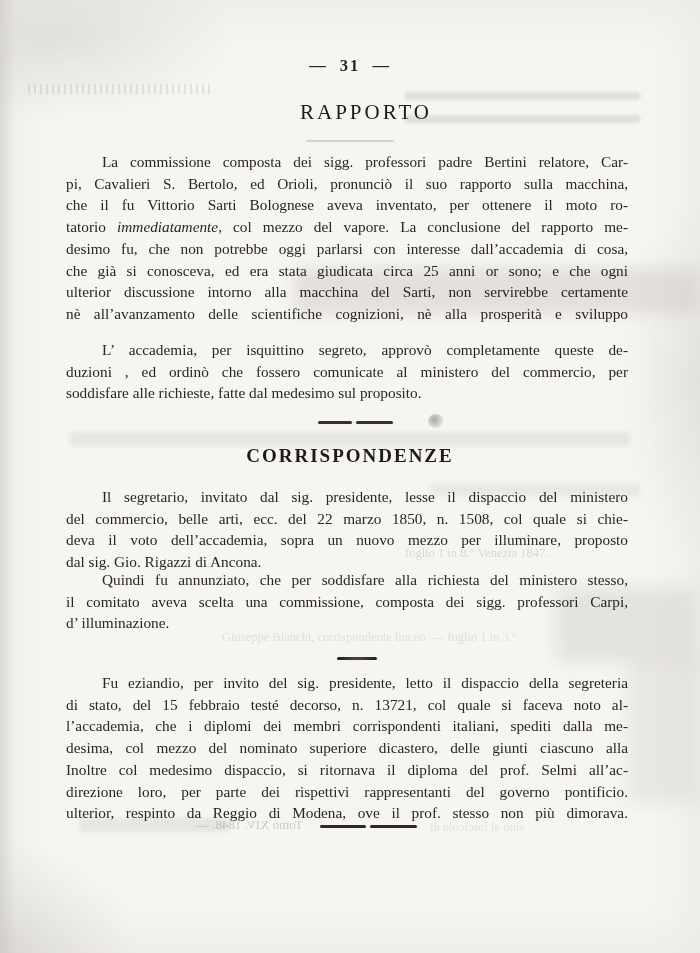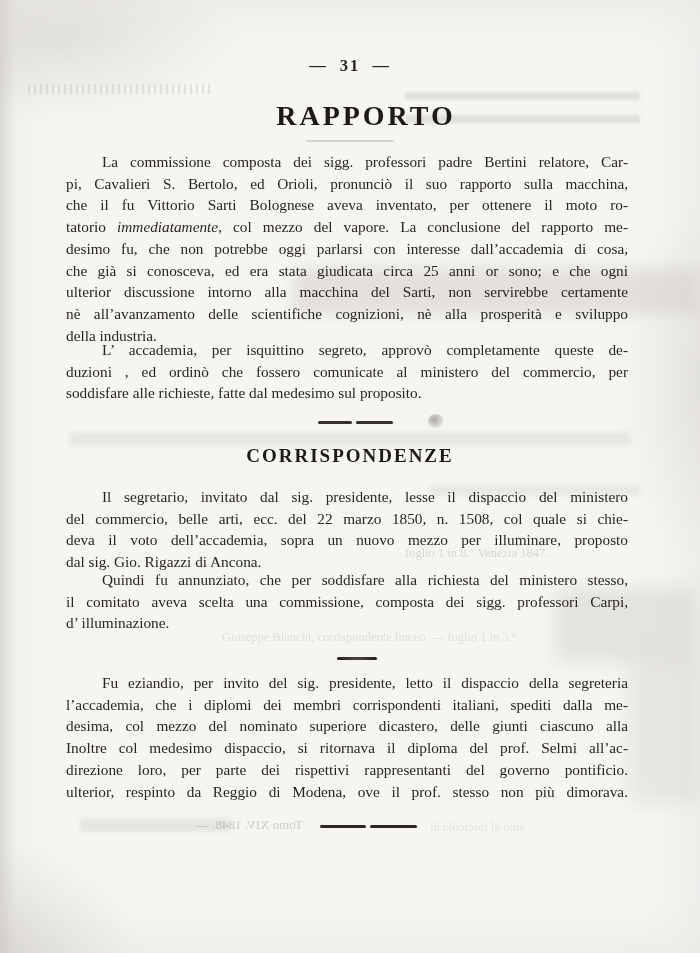--- a/index.html
+++ b/index.html
@@ -19,21 +19,21 @@
       linear-gradient(90deg, rgba(175,172,165,.30), transparent 2.2%),
       var(--paper);
     box-shadow:inset 0 0 60px rgba(170,166,158,.18);
   }
   .pageno{
     position:absolute;top:56px;left:0;right:0;text-align:center;
     font-weight:700;font-size:16.5px;letter-spacing:2px;word-spacing:6px;
   }
   .h1{
     position:absolute;top:100px;left:0;right:0;text-align:center;
-    font-weight:700;font-size:28px;letter-spacing:3px;color:var(--heading-ink);padding-left:32px;
+    font-weight:400;font-size:21px;letter-spacing:3px;color:var(--heading-ink);padding-left:32px;
   }
   .hrule{
     position:absolute;top:140px;left:306px;width:88px;height:2px;
     background:rgba(150,146,138,.35);border-radius:1px;filter:blur(.5px);
   }
   .h2{
     position:absolute;top:445px;left:0;right:0;text-align:center;
     font-weight:700;font-size:19px;letter-spacing:2px;color:var(--heading-ink);
   }
   .para{
@@ -99,21 +99,20 @@
 
   <div class="para p1">
       <div class="tline first"><span>La commissione composta dei sigg. professori padre Bertini relatore, Car-</span></div>
       <div class="tline"><span>pi, Cavalieri S. Bertolo, ed Orioli, pronunciò il suo rapporto sulla macchina,</span></div>
       <div class="tline"><span>che il fu Vittorio Sarti Bolognese aveva inventato, per ottenere il moto ro-</span></div>
       <div class="tline"><span>tatorio </span><span class="it">immediatamente</span><span>, col mezzo del vapore. La conclusione del rapporto me-</span></div>
       <div class="tline"><span>desimo fu, che non potrebbe oggi parlarsi con interesse dall’accademia di cosa,</span></div>
       <div class="tline"><span>che già si conosceva, ed era stata giudicata circa 25 anni or sono; e che ogni</span></div>
       <div class="tline"><span>ulterior discussione intorno alla macchina del Sarti, non servirebbe certamente</span></div>
       <div class="tline"><span>nè all’avanzamento delle scientifiche cognizioni, nè alla prosperità e sviluppo</span></div>
-      <div class="tline lastline"><span>della industria.</span></div>
     </div>
   <div class="para p2">
       <div class="tline first"><span>L’ accademia, per isquittino segreto, approvò completamente queste de-</span></div>
       <div class="tline"><span>duzioni , ed ordinò che fossero comunicate al ministero del commercio, per</span></div>
       <div class="tline lastline"><span>soddisfare alle richieste, fatte dal medesimo sul proposito.</span></div>
     </div>
 
   <div class="divider d1">
       <i></i>
       <i></i>
@@ -133,20 +132,21 @@
       <div class="tline"><span>il comitato aveva scelta una commissione, composta dei sigg. professori Carpi,</span></div>
       <div class="tline lastline"><span>d’ illuminazione.</span></div>
     </div>
 
   <div class="divider d2">
       <i></i>
     </div>
 
   <div class="para p5">
       <div class="tline first"><span>Fu eziandio, per invito del sig. presidente, letto il dispaccio della segreteria</span></div>
+      <div class="tline"><span>di stato, del 15 febbraio testé decorso, n. 13721, col quale si faceva noto al-</span></div>
       <div class="tline"><span>l’accademia, che i diplomi dei membri corrispondenti italiani, spediti dalla me-</span></div>
       <div class="tline"><span>desima, col mezzo del nominato superiore dicastero, delle giunti ciascuno alla</span></div>
       <div class="tline"><span>Inoltre col medesimo dispaccio, si ritornava il diploma del prof. Selmi all’ac-</span></div>
       <div class="tline"><span>direzione loro, per parte dei rispettivi rappresentanti del governo pontificio.</span></div>
       <div class="tline"><span>ulterior, respinto da Reggio di Modena, ove il prof. stesso non più dimorava.</span></div>
     </div>
 
   <div class="divider d3">
       <i></i>
       <i></i>

